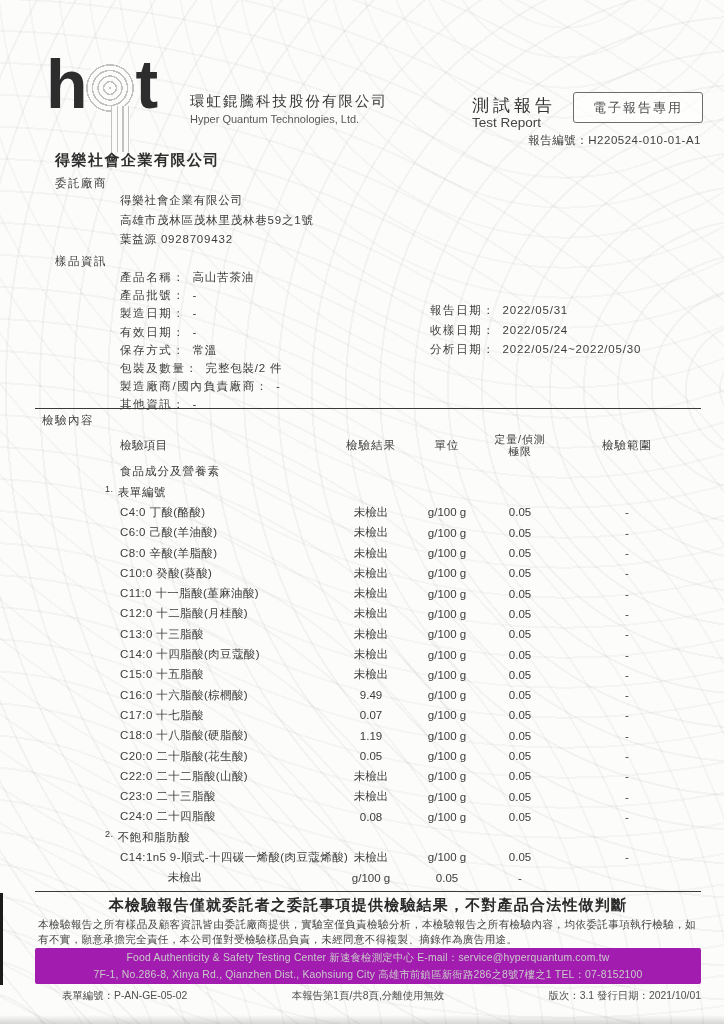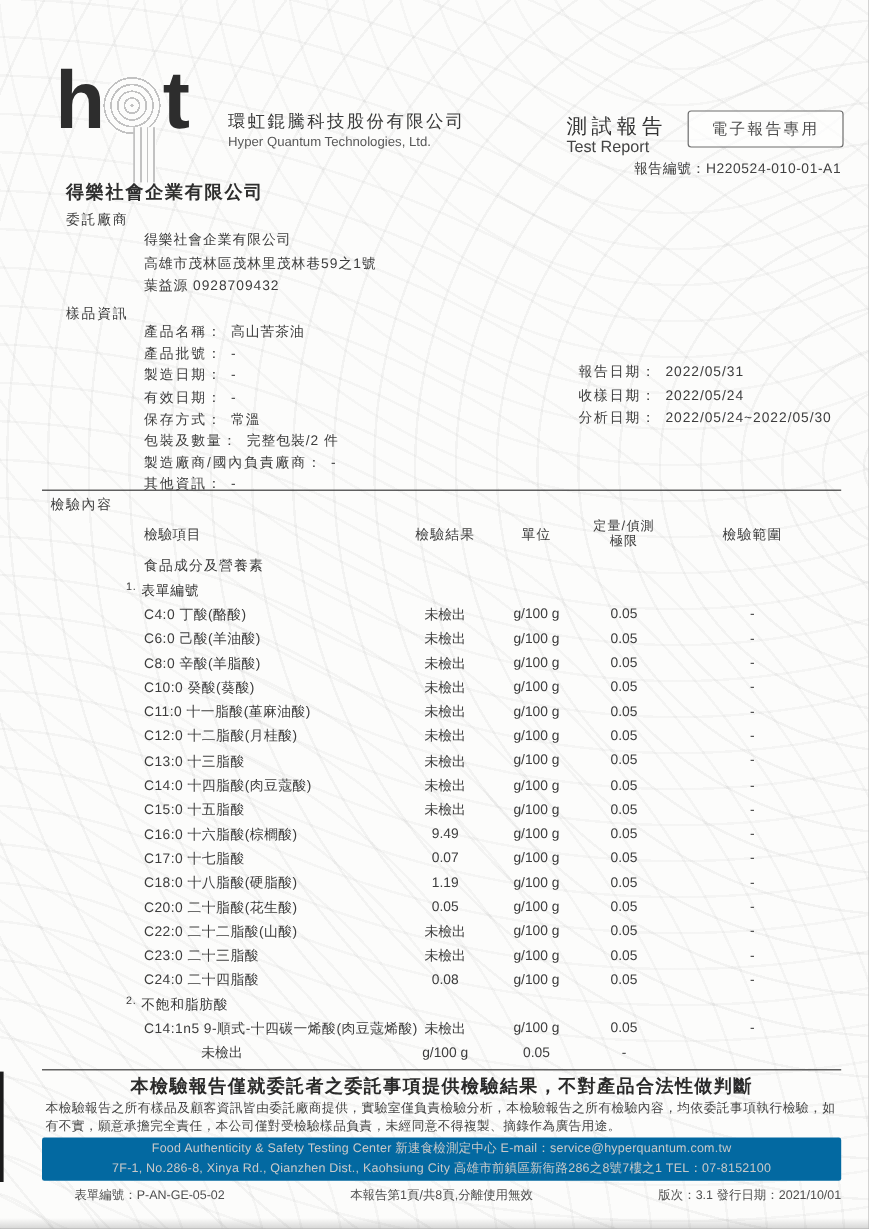--- a/index.html
+++ b/index.html
@@ -49,21 +49,21 @@
   .client-name{position:absolute;left:55px;top:151px;font-size:15px;font-weight:700;letter-spacing:1.5px;color:#2e2e2e;}
   .sec-label{font-size:11.5px;letter-spacing:1.5px;color:#3c3c3c;}
   .lbl-client{left:55px;top:176px;}
   .lbl-sample{left:55px;top:254px;}
   .client-lines{position:absolute;left:120px;top:191px;}
   .client-line{font-size:11.5px;line-height:19.5px;letter-spacing:.8px;color:#3c3c3c;}
   .sample-fields{position:absolute;left:120px;top:268px;}
   .f-row{font-size:11.5px;line-height:18.2px;color:#3c3c3c;}
   .f-label{letter-spacing:1.6px;}
   .f-value{margin-left:7px;letter-spacing:.8px;}
-  .meta-fields{position:absolute;left:482px;top:301px;}
+  .meta-fields{position:absolute;left:430px;top:301px;}
   .meta-fields .f-row{line-height:19.6px;}
 
   
   .rule{position:absolute;left:35px;right:23px;border-top:1.8px solid #3a3a3a;}
   .rule-1{top:408px;}
   .rule-2{top:891px;}
 
   
   .lbl-results{left:42px;top:413px;}
   .results{position:absolute;left:35px;top:430px;width:666px;}
@@ -73,21 +73,21 @@
   .c-result,.c-unit,.c-limit,.c-scope{text-align:center;}
   .limit-2line{line-height:12.5px;font-size:10.8px;}
   .category-row{height:22px;display:flex;align-items:center;padding-left:85px;font-size:11.5px;letter-spacing:1px;color:#383838;}
   .group-row{height:20.3px;display:flex;align-items:center;padding-left:70px;font-size:11.5px;letter-spacing:.6px;color:#383838;}
   .group-no{font-size:9px;margin-right:4px;position:relative;top:-3px;}
 
   
   .statement{position:absolute;left:35px;right:23px;top:896px;text-align:center;font-size:15px;font-weight:600;letter-spacing:1.2px;color:#2a2a2a;}
   .disclaimer{position:absolute;left:38px;width:658px;top:917px;font-size:10.6px;line-height:14.8px;color:#454545;text-align:justify;letter-spacing:.3px;}
   .bar{
-    position:absolute;left:35px;top:948px;width:666px;height:36px;background:#0369a1;border-radius:2px;
+    position:absolute;left:35px;top:948px;width:666px;height:36px;background:#a21caf;border-radius:2px;
     display:flex;flex-direction:column;justify-content:center;gap:1px;
   }
   .bar-line{text-align:center;font-size:10.4px;line-height:16px;color:#c9c9c9;letter-spacing:.2px;white-space:nowrap;}
   .formline{position:absolute;left:35px;right:23px;top:989px;font-size:10.4px;color:#4f4f4f;}
   .form-left{position:absolute;left:27px;}
   .form-center{position:absolute;left:0;right:0;text-align:center;}
   .form-right{position:absolute;right:0;}
 
   
   .edge-sliver{position:absolute;left:0;top:893px;width:3px;height:92px;background:#1b1b1b;}

